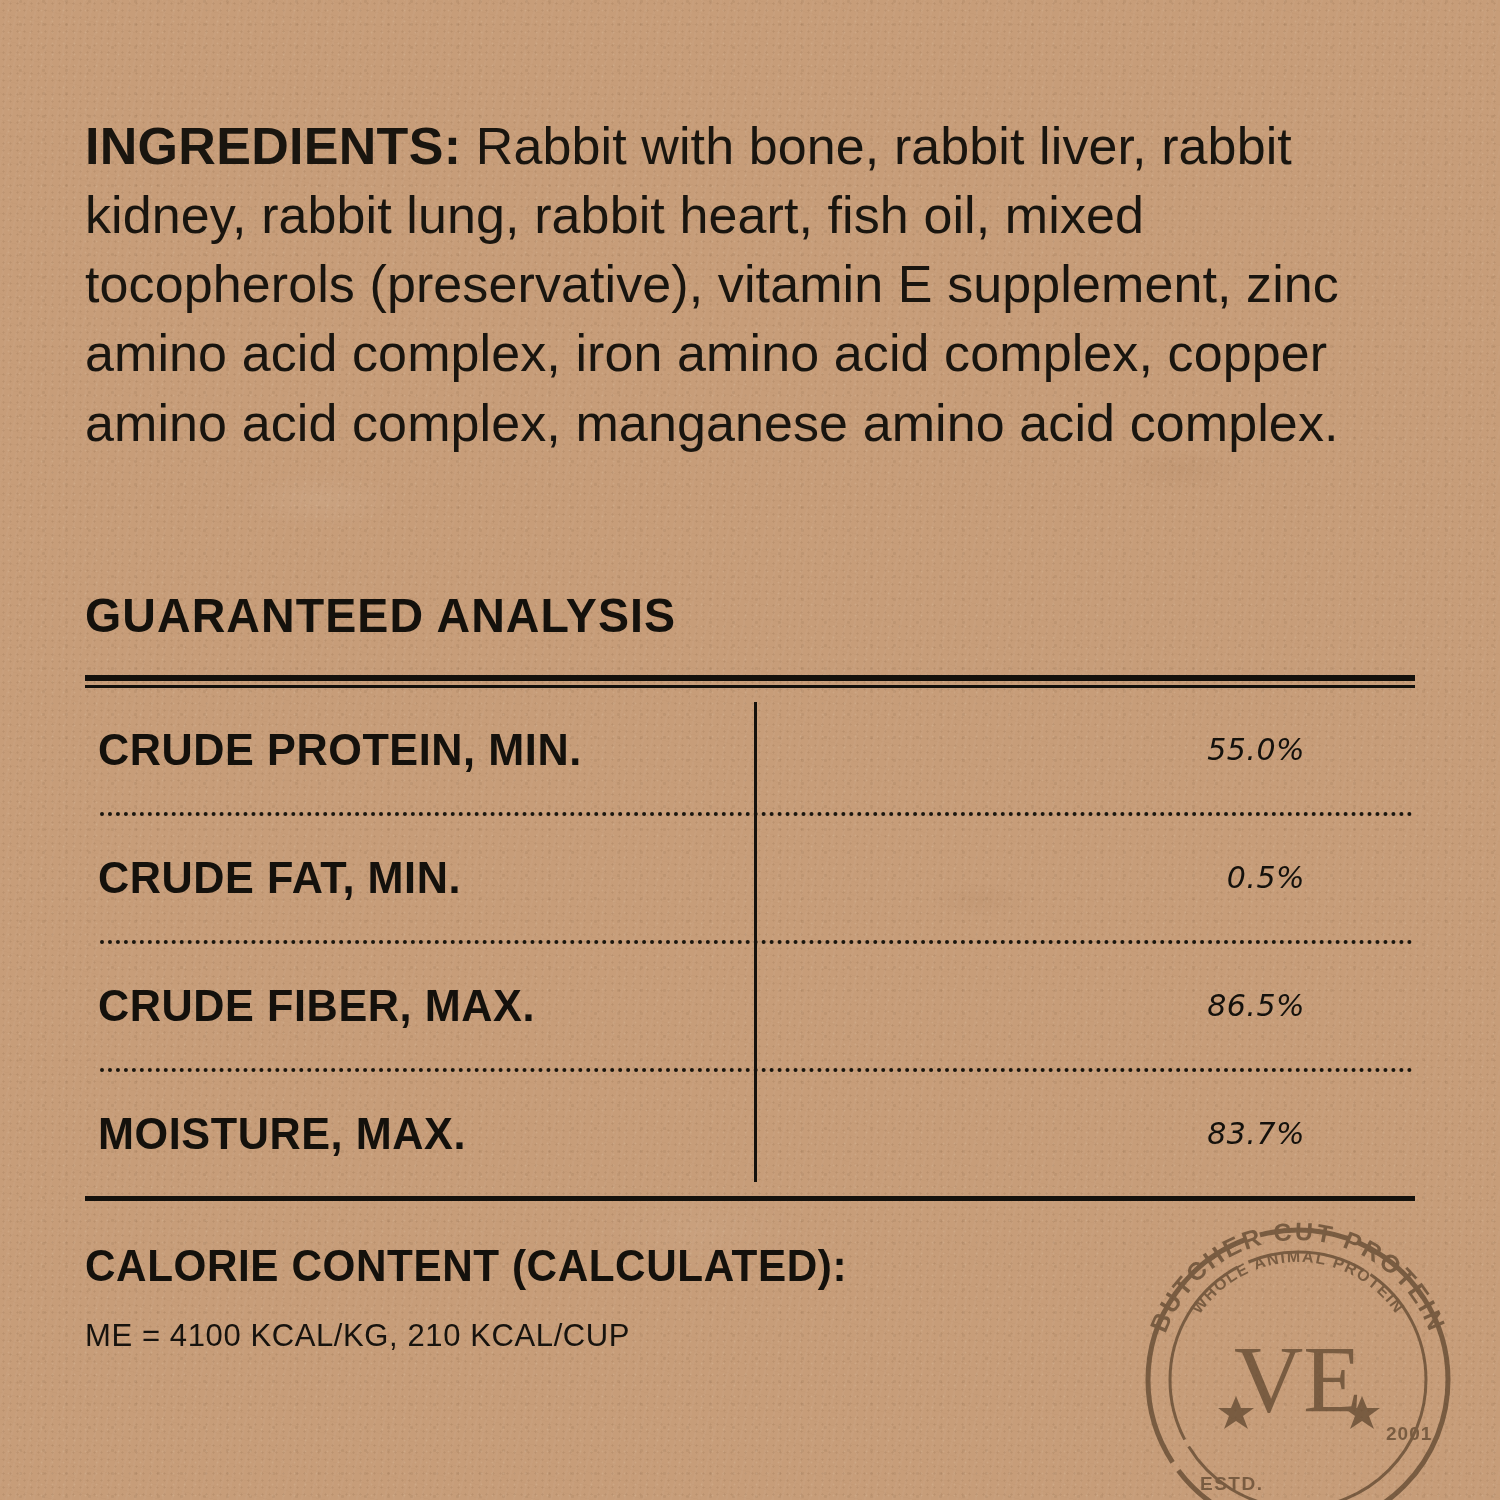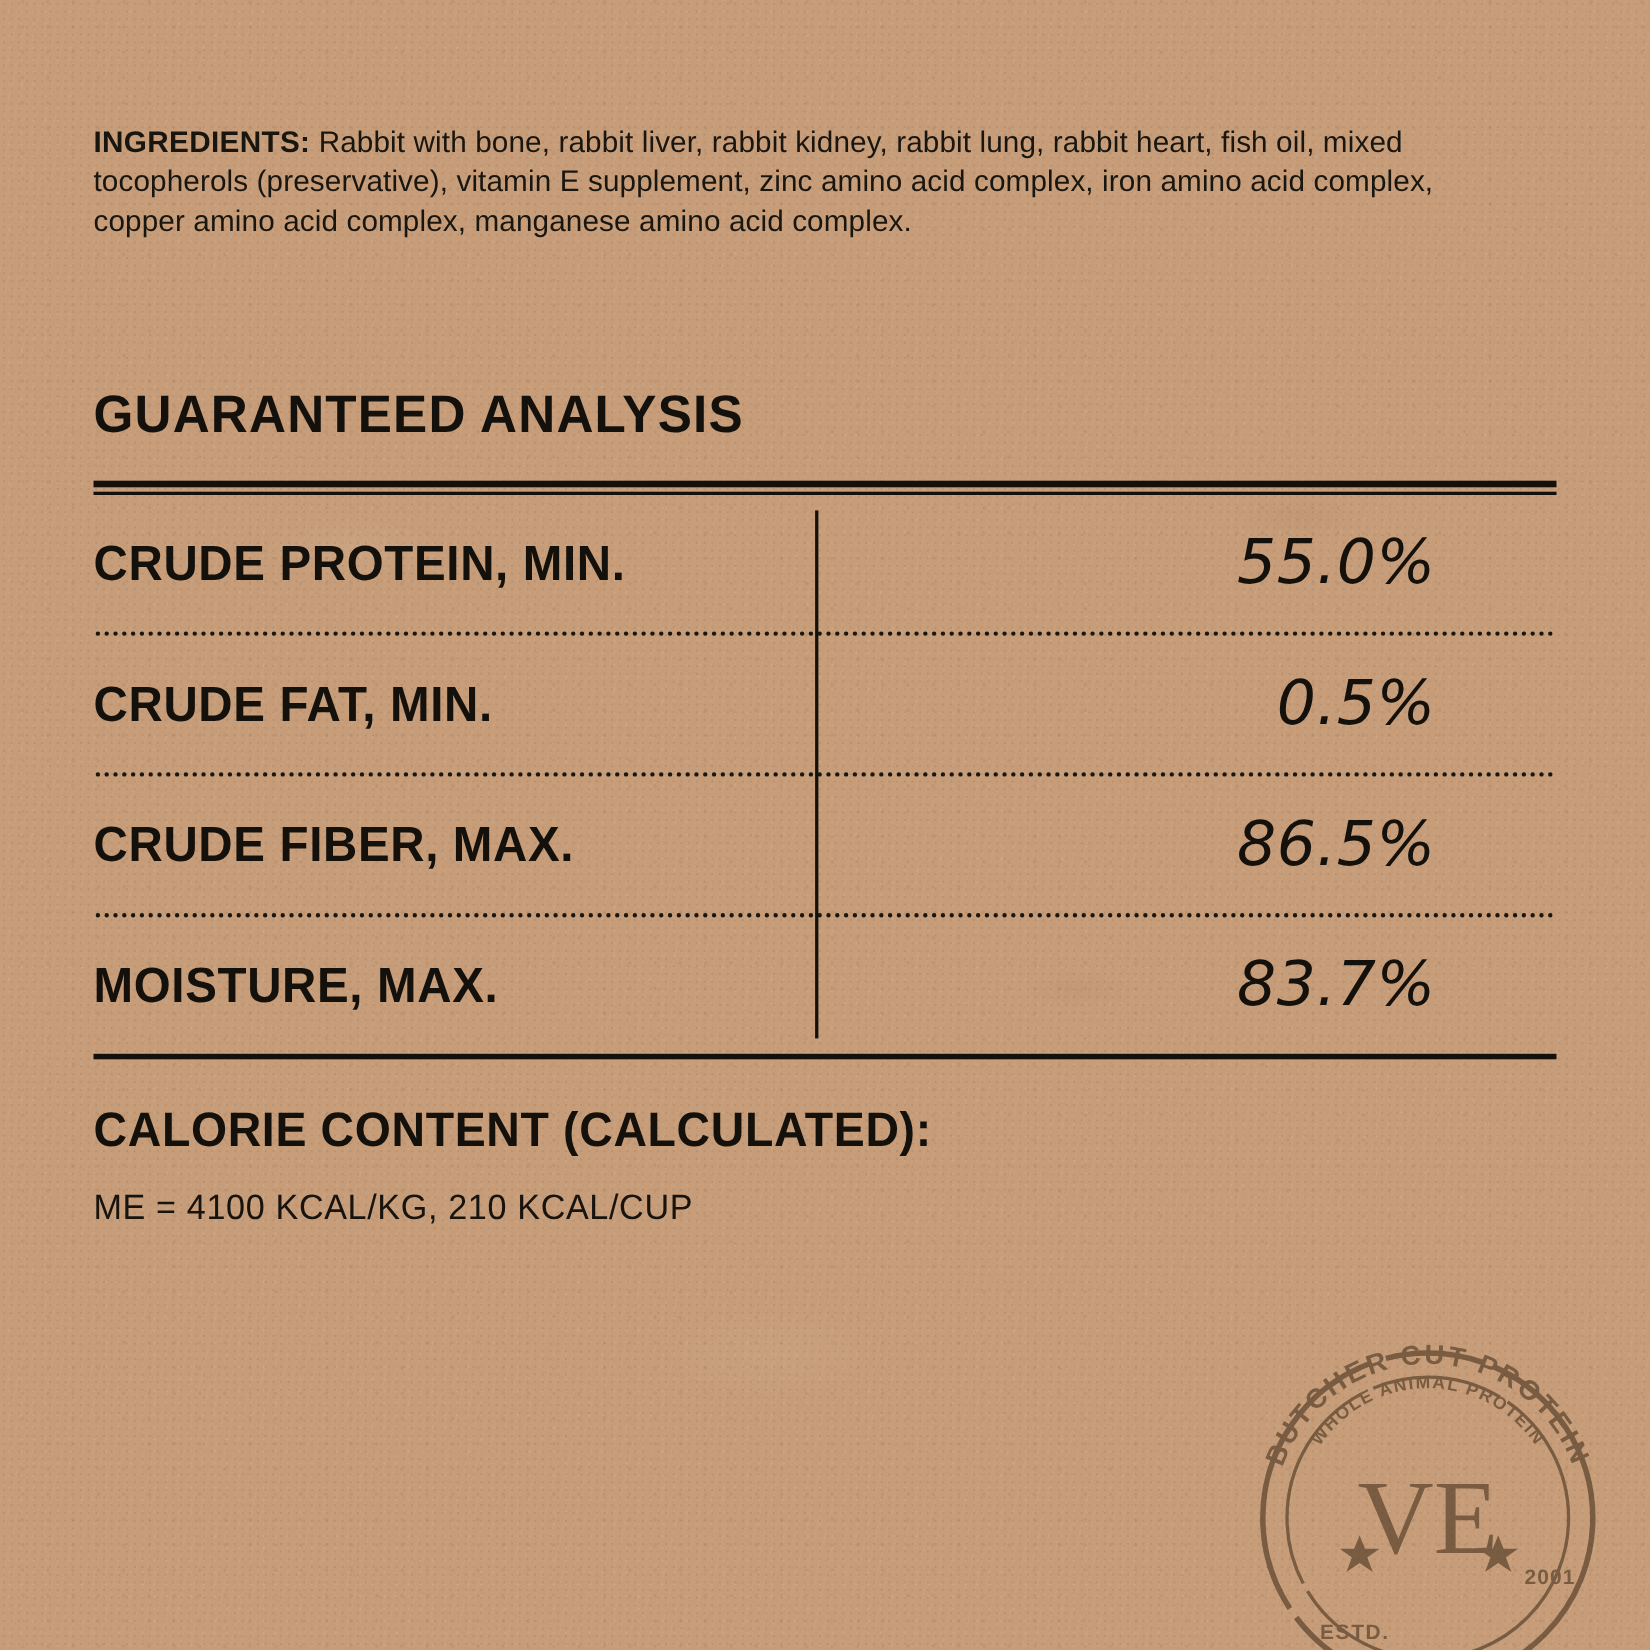--- a/index.html
+++ b/index.html
@@ -63,21 +63,21 @@
 
   .content {
     position: relative;
     z-index: 3;
     padding: 0 85px;
   }
 
   
   .ingredients {
     margin-top: 112px;
-    font-size: 27px;
+    font-size: 52px;
     line-height: 1.33;
     color: #19150f;
     max-width: 1290px;
     letter-spacing: 0.1px;
   }
   .ingredients-label {
     font-weight: bold;
     letter-spacing: 0.3px;
   }
 
@@ -105,20 +105,21 @@
     height: 3px;
     background: #14110c;
     margin-top: 4px;
   }
   .rule-bottom {
     height: 5px;
     background: #14110c;
   }
   .ga-rows {
     position: relative;
+    margin-left: 13px;
   }
   .ga-divider {
     position: absolute;
     left: 656px;
     top: 14px;
     bottom: 14px;
     width: 3px;
     background: #14110c;
   }
   .ga-row {
@@ -137,21 +138,21 @@
     font-weight: bold;
     letter-spacing: 0.6px;
     color: #14110c;
     transform: scaleX(0.96);
     transform-origin: left center;
   }
   .ga-value {
     flex: 1 1 auto;
     text-align: right;
     padding-right: 110px;
-    font-size: 56px;
+    font-size: 30px;
     color: #14110c;
     font-style: italic;
     font-family: "DejaVu Sans", sans-serif;
     letter-spacing: 0.5px;
   }
 
   
   .calorie-title {
     margin-top: 40px;
     font-size: 44px;

